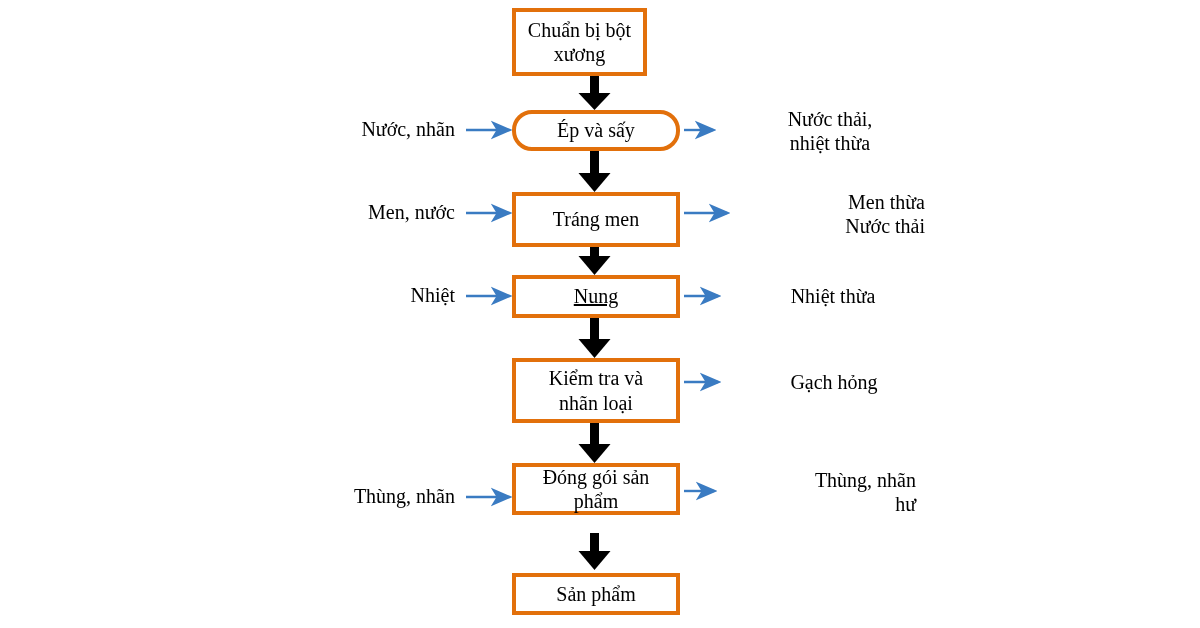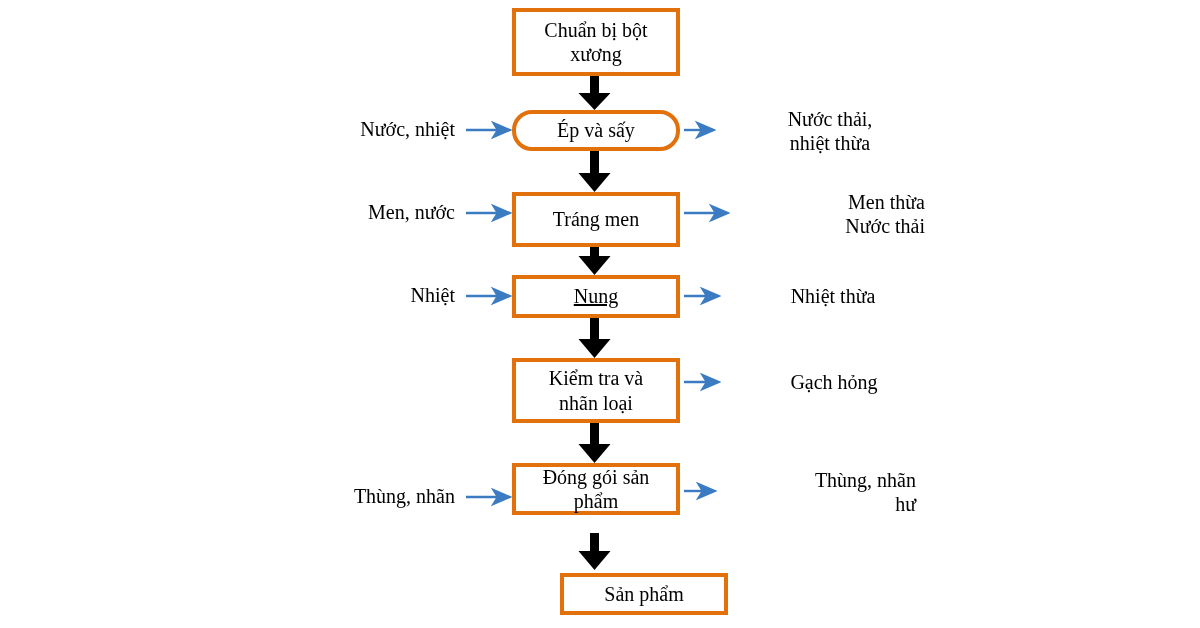--- a/index.html
+++ b/index.html
@@ -83,21 +83,21 @@
 
     <g stroke="#3A7BC2" stroke-width="2.4" marker-end="url(#blueHead)">
       <line x1="684" y1="130" x2="713" y2="130"></line>
       <line x1="684" y1="213" x2="727" y2="213"></line>
       <line x1="684" y1="296" x2="718" y2="296"></line>
       <line x1="684" y1="382" x2="718" y2="382"></line>
       <line x1="684" y1="491" x2="714" y2="491"></line>
     </g>
   </svg>
 
-  <div class="node" style="left:512px;top:8px;width:168px;height:68px;">
+  <div class="node" style="left:512px;top:8px;width:135px;height:68px;">
     <span class="label">Chuẩn bị bột
 xương</span>
   </div>
 
   <div class="node" style="left:512px;top:110px;width:168px;height:41px;border-radius:20px;">
     <span class="label">Ép và sấy</span>
   </div>
 
   <div class="node" style="left:512px;top:192px;width:168px;height:55px;">
     <span class="label">Tráng men</span>
@@ -110,25 +110,25 @@
   <div class="node" style="left:512px;top:358px;width:168px;height:65px;">
     <span class="label">Kiểm tra và
 nhãn loại</span>
   </div>
 
   <div class="node" style="left:512px;top:463px;width:168px;height:52px;">
     <span class="label">Đóng gói sản
 phẩm</span>
   </div>
 
-  <div class="node" style="left:512px;top:573px;width:168px;height:42px;margin-left:48px;">
+  <div class="node" style="left:512px;top:573px;width:168px;height:42px;">
     <span class="label">Sản phẩm</span>
   </div>
 
-  <div class="side left" style="left:275px;top:117px;width:180px;">Nước, nhiệt</div>
+  <div class="side left" style="left:275px;top:117px;width:180px;">Nước, nhãn</div>
   <div class="side left" style="left:275px;top:283px;width:180px;">Nhiệt</div>
   <div class="side left" style="left:275px;top:200px;width:180px;">Men, nước</div>
   <div class="side left" style="left:265px;top:484px;width:190px;">Thùng, nhãn</div>
 
   <div class="side right" style="left:720px;top:107px;width:220px;">Nước thải,
 nhiệt thừa</div>
   <div class="side right ctr" style="left:735px;top:190px;width:190px;">Men thừa
 Nước thải</div>
   <div class="side right" style="left:723px;top:284px;width:220px;">Nhiệt thừa</div>
   <div class="side right" style="left:724px;top:370px;width:220px;">Gạch hỏng</div>

